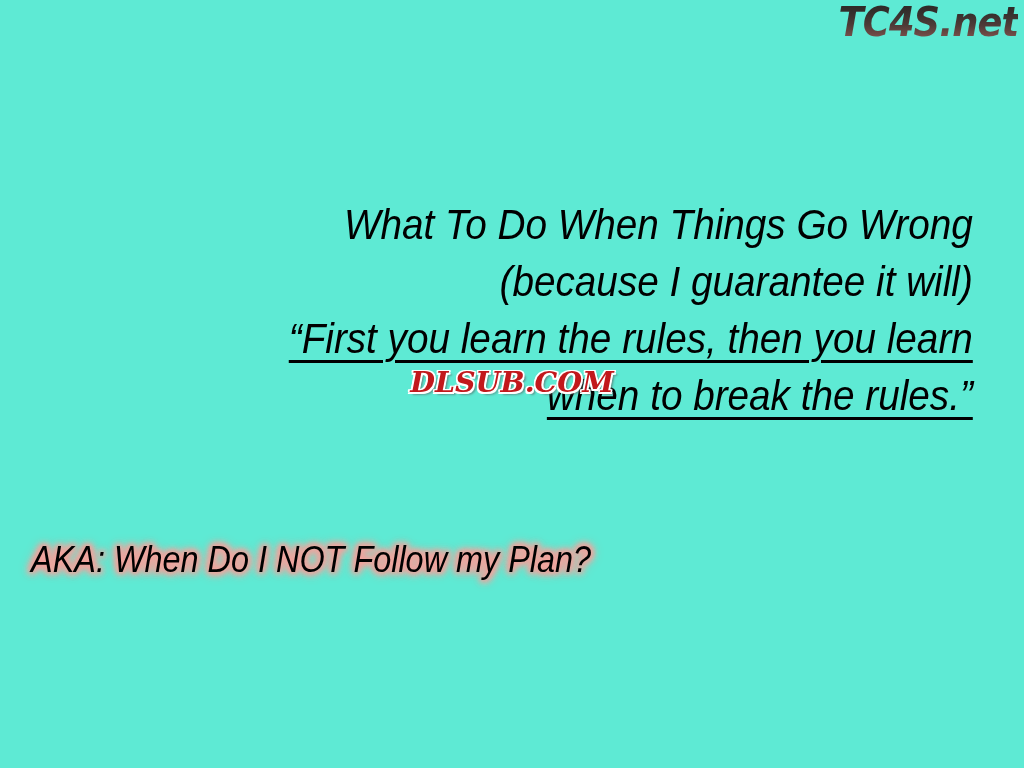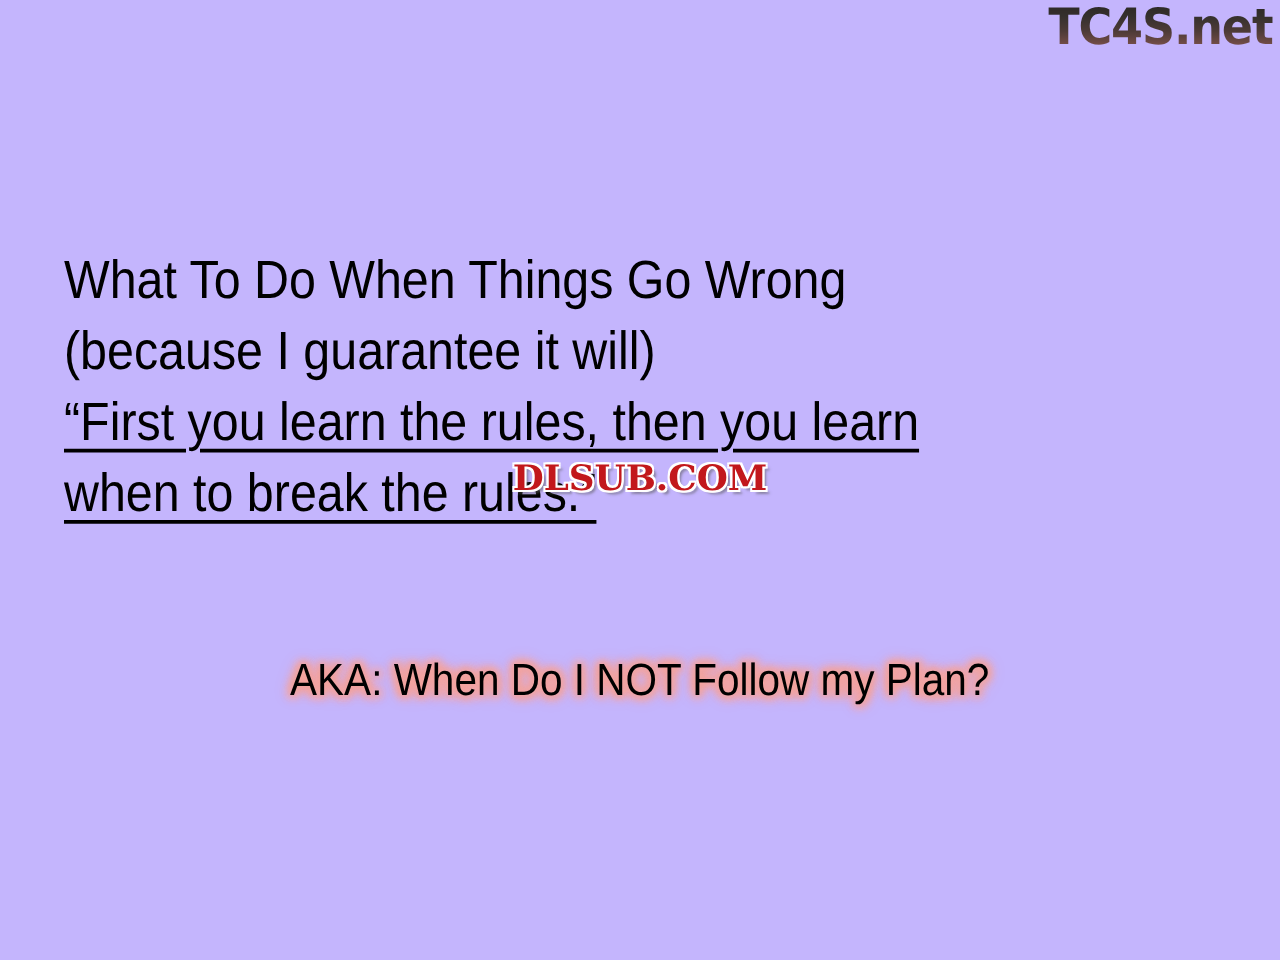--- a/index.html
+++ b/index.html
@@ -12,21 +12,22 @@
     height: 768px;
     background: #ffffff;
     font-family: "Liberation Sans", sans-serif;
     overflow: hidden;
     position: relative;
   }
 
   .slide {
     position: absolute;
     inset: 0;
-    background: #c4b5fd;
+    background: #5eead4;
+    font-style: italic;
   }
 
   
   .brand-logo {
     position: absolute;
     top: 2px;
     right: 6px;
     font-family: "DejaVu Sans", sans-serif;
     font-weight: bold;
     font-size: 40px;
@@ -47,21 +48,21 @@
     filter: blur(0.25px);
     user-select: none;
   }
 
   
   .body-block {
     position: absolute;
     left: 0;
     right: 0;
     top: 196px;
-    text-align: left;
+    text-align: right;
   }
 
   .headline {
     font-family: "Liberation Sans", sans-serif;
     font-size: 43px;
     line-height: 57px;
     color: #000000;
     font-weight: normal;
     transform: scaleX(0.90);
     transform-origin: center top;
@@ -82,22 +83,22 @@
     text-decoration: underline;
     text-decoration-thickness: 3px;
     text-underline-offset: 7px;
   }
 
   
   .aka-wrap {
     position: absolute;
     left: 0;
     right: 0;
-    top: 522px;
-    text-align: center;
+    top: 538px;
+    text-align: left;
   }
   .aka-line {
     display: inline-block;
     font-family: "Liberation Sans", sans-serif;
     font-size: 36px;
     line-height: 44px;
     color: #000000;
     font-weight: normal;
     transform: scaleX(0.90);
     transform-origin: center top;

